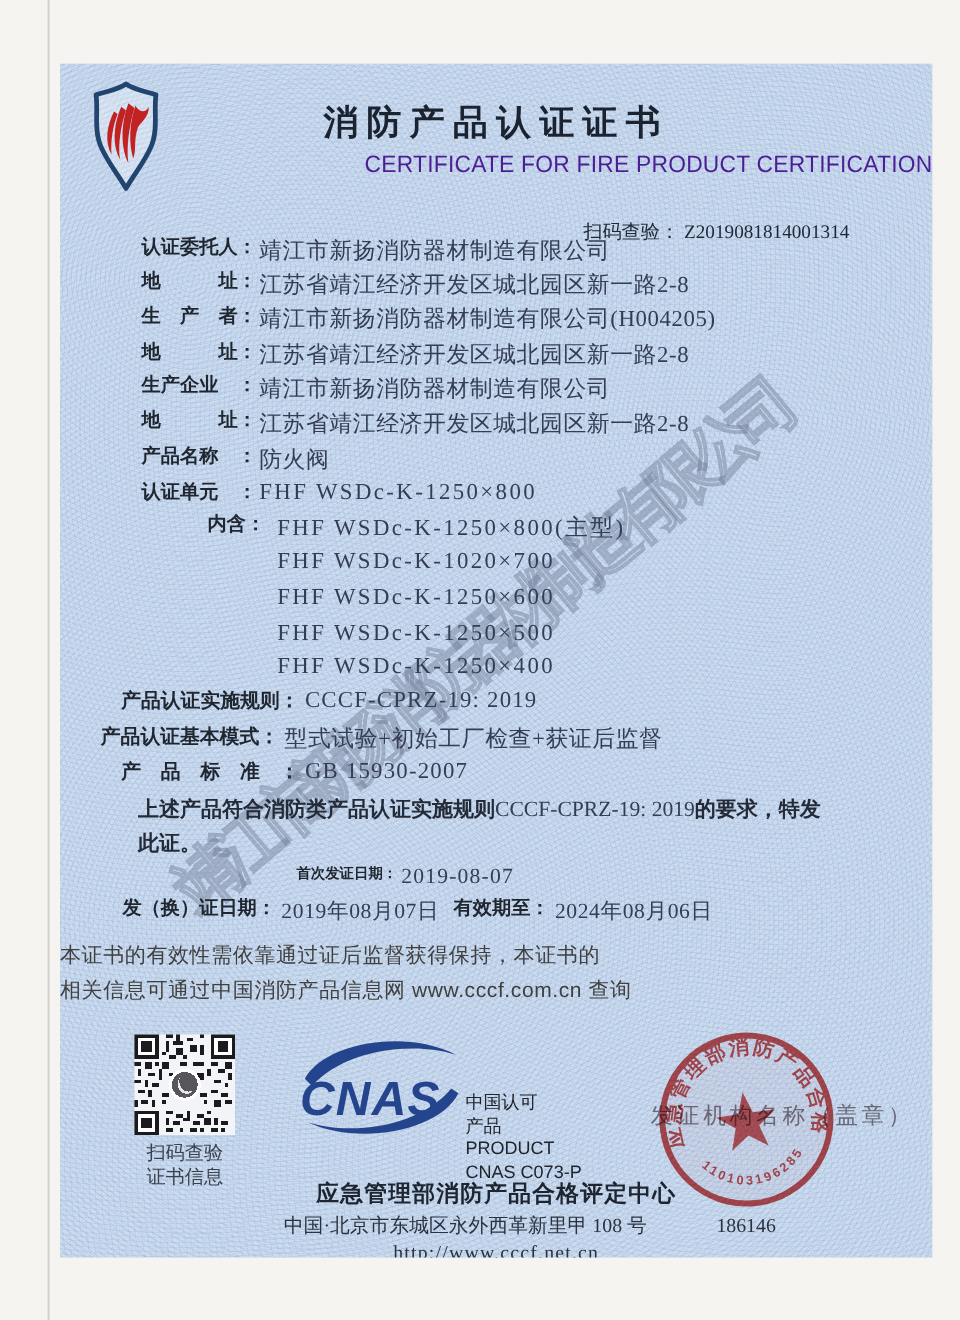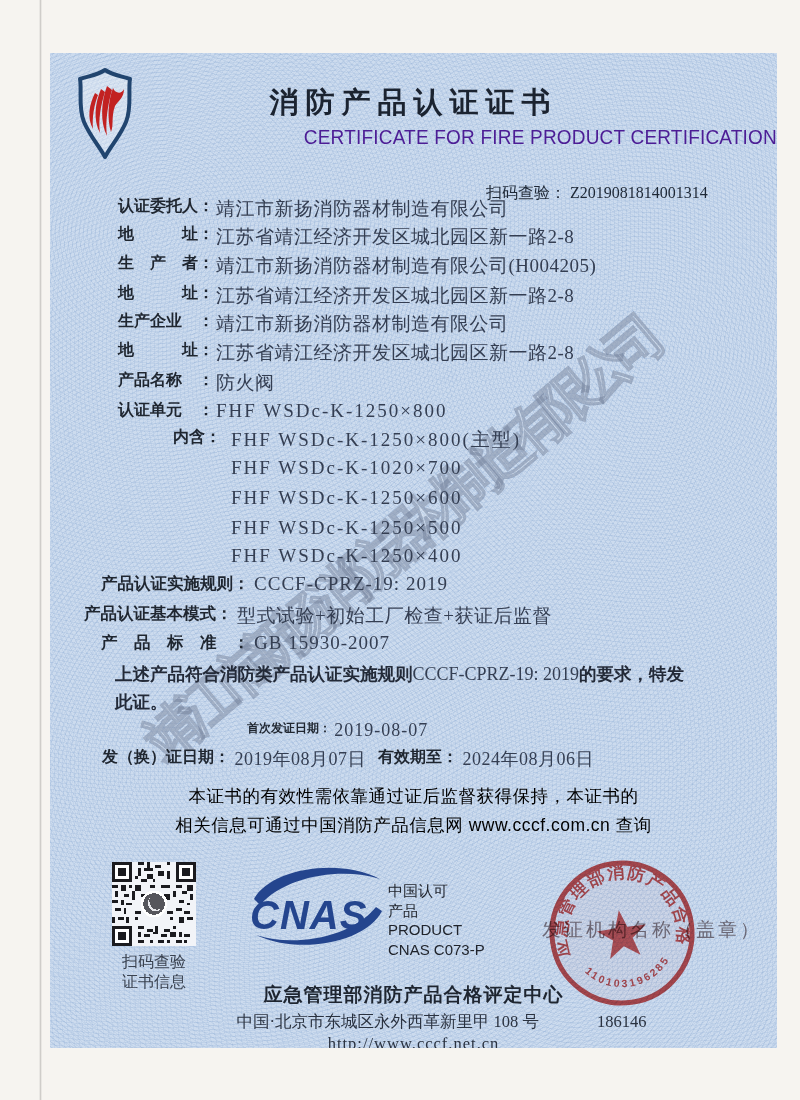--- a/index.html
+++ b/index.html
@@ -39,24 +39,24 @@
     font-size:19px;color:#4c1d95;letter-spacing:.2px;transform:scaleY(1.04);}
   .c-no{left:420px;top:112px;font-family:"Liberation Serif", serif;
     font-size:16px;color:#1e2836;white-space:pre;}
   .row{display:flex;align-items:flex-start;white-space:pre;}
   .lblA{font-weight:700;font-size:16px;color:#1f2630;width:98px;flex:none;}
   .lblB{font-weight:700;font-size:16.5px;color:#1f2630;flex:none;}
   .val{font-family:"Liberation Serif", serif;font-size:19px;color:#343e52;letter-spacing:.5px;}
   .model{font-family:"Liberation Serif", serif;font-size:19px;color:#343e52;letter-spacing:2px;}
   .stmt{font-weight:700;font-size:17.5px;color:#232a38;text-align:center;}
   .stmt .code{font-family:"Liberation Serif", serif;font-weight:400;font-size:18px;color:#343e52;}
-  .notice{left:0;right:0;text-align:center;font-size:17.5px;color:#000000;letter-spacing:.5px;}
+  .notice{left:0;right:0;font-size:17.5px;color:#404040;letter-spacing:.5px;}
   .qr-cap{left:50px;top:899px;width:108px;text-align:center;
     font-size:16px;color:#3a4250;line-height:20px;}
-  .cnas-txt{left:338px;top:828px;font-size:15px;color:#20242c;line-height:19.5px;}
+  .cnas-txt{left:338px;top:856px;font-size:15px;color:#20242c;line-height:19.5px;}
   .stamp-overlay{left:492px;top:864px;z-index:2;
     font-family:"Liberation Serif", serif;font-size:19px;letter-spacing:3px;
     color:rgba(100,96,108,.92);white-space:pre;}
   .stamp{left:497px;top:805px;z-index:3;mix-blend-mode:multiply;transform:rotate(-8deg);}
   .org{left:0;right:0;top:929px;text-align:center;font-size:19px;font-weight:700;
     color:#1e2530;letter-spacing:1px;}
   .addr{left:0;right:0;top:958px;text-align:center;
     font-family:"Liberation Serif", serif;font-size:16.5px;color:#2a3240;transform:translateX(28px);}
   .addr .gap{display:inline-block;width:58px;}
   .url{left:0;right:0;top:981px;text-align:center;

